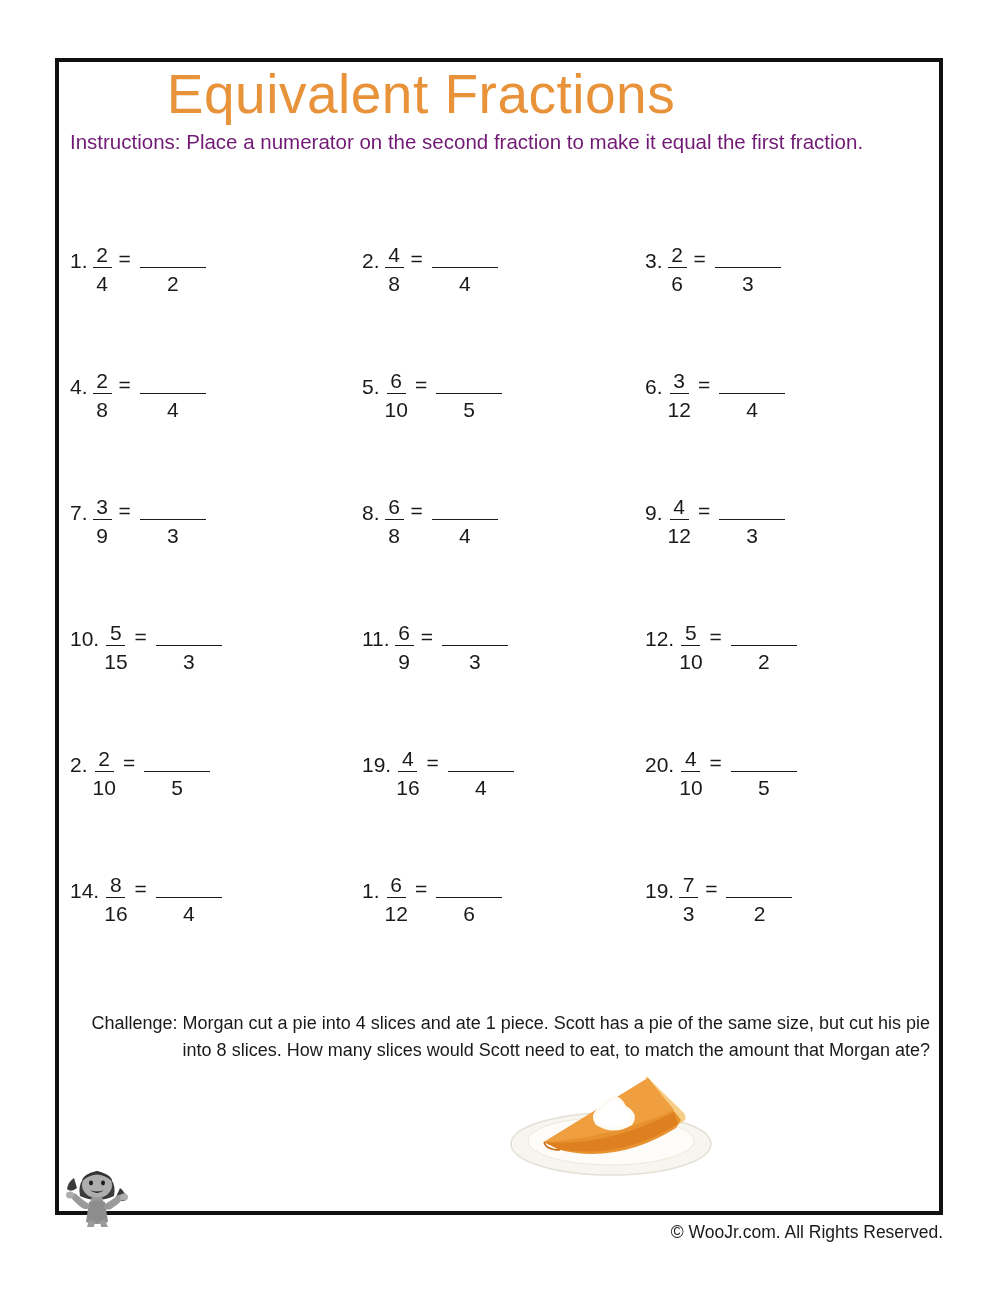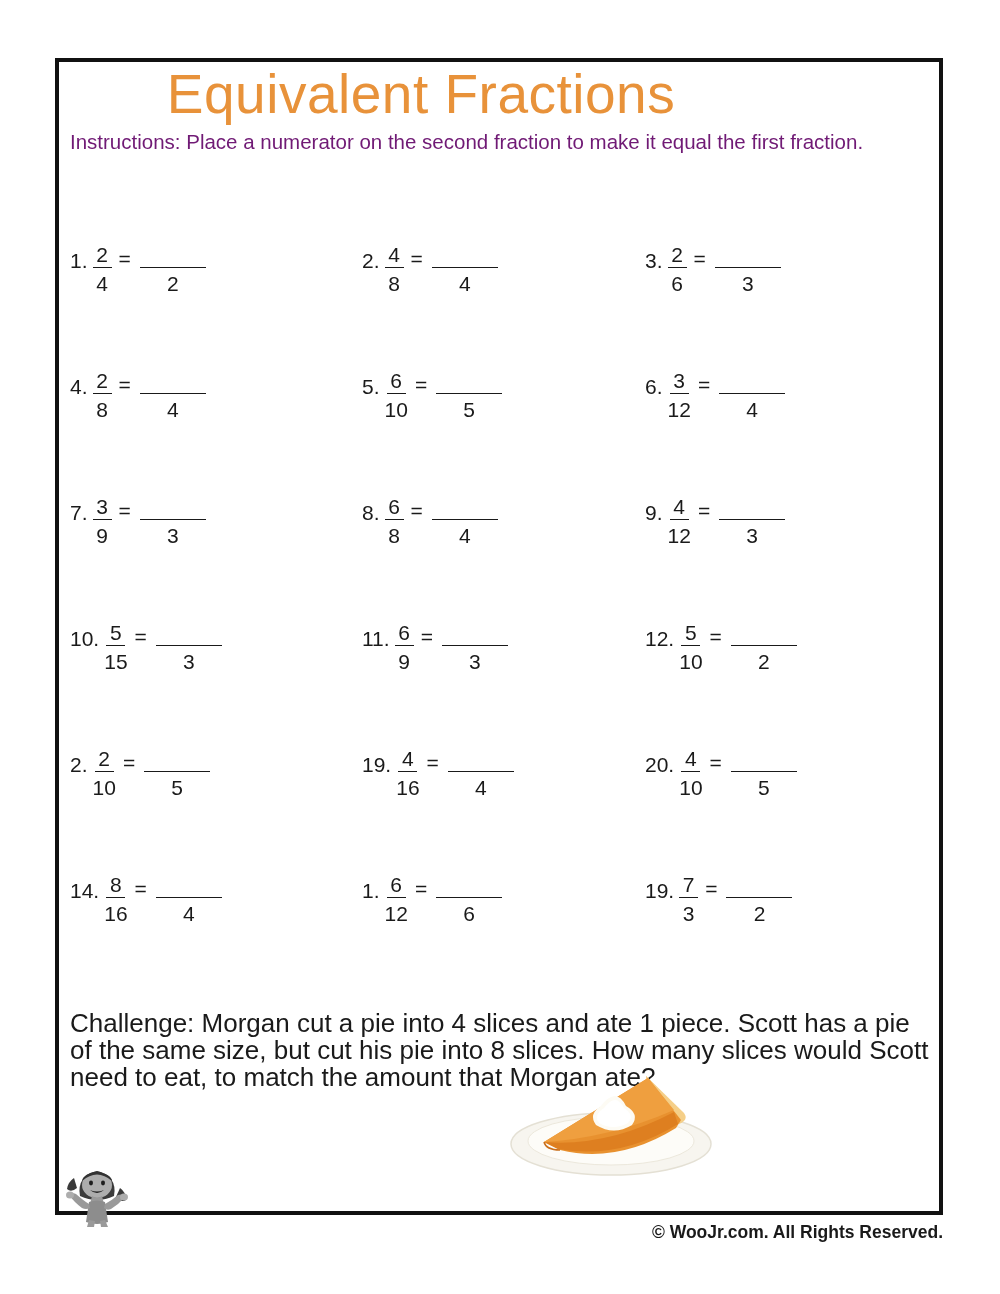--- a/index.html
+++ b/index.html
@@ -122,23 +122,24 @@
     font-size: 21px;
     line-height: 22px;
   }
 
   
   #challenge {
     position: absolute;
     left: 70px;
     top: 1010px;
     width: 860px;
-    font-size: 26px;
+    font-size: 18px;
     line-height: 27px;
     color: #1a1a1a;
+    text-align: right;
   }
 
   
   #pie-illustration {
     position: absolute;
     left: 498px;
     top: 1068px;
     width: 226px;
     height: 112px;
   }
@@ -154,21 +155,20 @@
 
   
   #copyright {
     position: absolute;
     left: 0;
     top: 1222px;
     width: 943px;
     text-align: right;
     font-size: 17.5px;
     color: #1a1a1a;
-    font-weight: bold;
   }
 </style>
 </head>
 <body>
 
 <div id="sheet">
 
   <div id="border-frame" style="border-color: rgb(17, 17, 17);"></div>
 
   <div id="title" style="color: rgb(232, 146, 58);">Equivalent Fractions</div>

